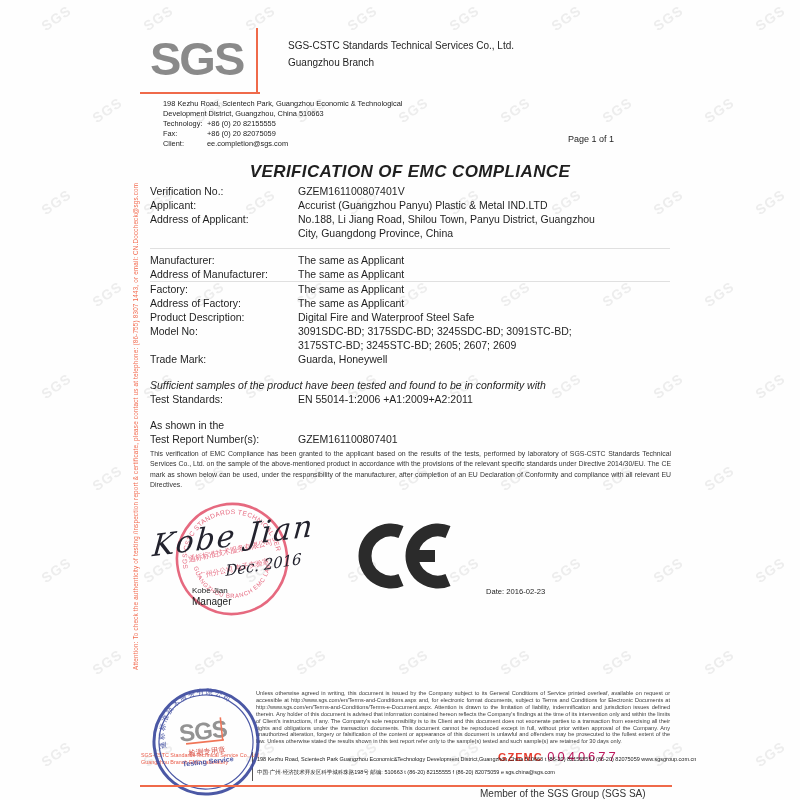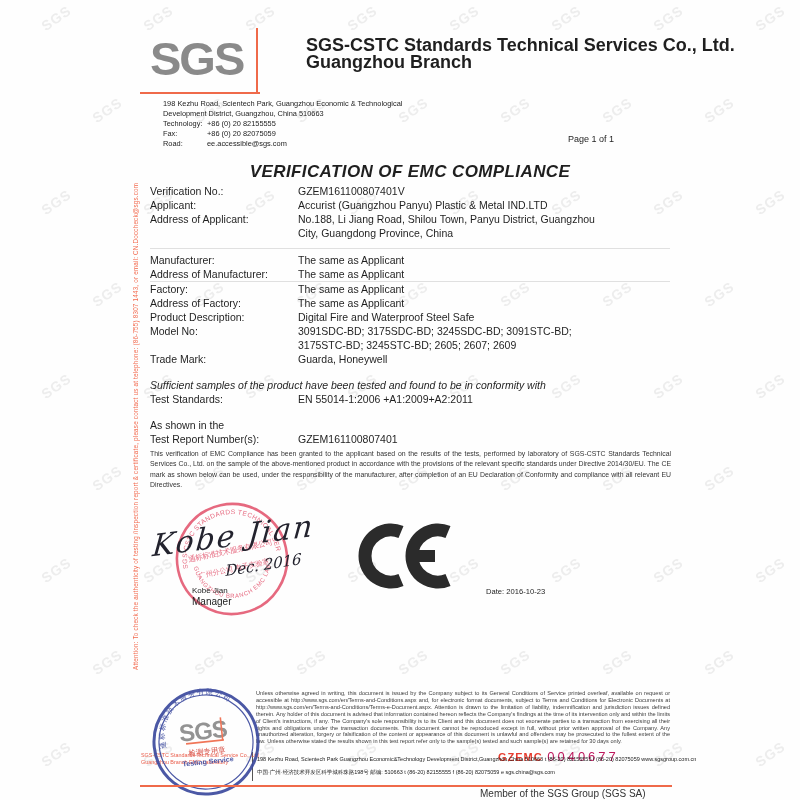--- a/index.html
+++ b/index.html
@@ -12,21 +12,21 @@
   .wm{position:absolute;font-weight:bold;font-size:14px;color:rgba(125,125,125,.13);
       transform:rotate(-35deg);letter-spacing:1px;}
   .content{position:absolute;inset:0;z-index:1;}
 
   
   .logo{position:absolute;left:150px;top:30px;width:110px;height:64px;}
   .logo .sgs{font-weight:bold;font-size:47px;color:#8a8a8a;letter-spacing:-2px;
              font-family:"Liberation Sans",sans-serif;line-height:58px;}
   .logo-hline{position:absolute;left:140px;top:92px;width:120px;height:2px;background:#ef6a4a;}
   .logo-vline{position:absolute;left:256px;top:28px;width:2px;height:66px;background:#ef6a4a;}
-  .company{position:absolute;left:306px;top:37px;font-weight:bold;font-size:18px;line-height:17px;}
+  .company{position:absolute;left:288px;top:37px;font-weight:normal;font-size:10px;line-height:17px;}
   .hq{position:absolute;left:163px;top:99px;font-size:7.4px;line-height:10px;color:#222;}
   .hq .crow{display:flex;}
   .hq .clabel{width:44px;}
   .pagenum{position:absolute;left:568px;top:134px;font-size:9px;}
 
   
   .title{position:absolute;left:150px;top:162px;width:520px;text-align:center;
          font-size:17px;font-weight:bold;font-style:italic;letter-spacing:.4px;}
   .fields{position:absolute;left:150px;top:184px;width:520px;font-size:10.5px;line-height:14px;}
   .frow{display:flex;}
@@ -162,22 +162,22 @@
     <div>
         <div class="crow">
           <span class="clabel">Technology:</span>
           <span>+86 (0) 20 82155555</span>
         </div>
         <div class="crow">
           <span class="clabel">Fax:</span>
           <span>+86 (0) 20 82075059</span>
         </div>
         <div class="crow">
-          <span class="clabel">Road:</span>
-          <span>ee.accessible@sgs.com</span>
+          <span class="clabel">Client:</span>
+          <span>ee.completion@sgs.com</span>
         </div>
       </div>
   </div>
   <div class="pagenum">Page 1 of 1</div>
 
   <div class="title">VERIFICATION OF EMC COMPLIANCE</div>
   <div class="fields">
     <div>
         <div class="frow">
           <span class="flabel">Verification No.:</span>
@@ -291,21 +291,21 @@
   <div class="sig-title">Manager</div>
 
   <svg class="ce" viewBox="0 0 100 68">
     <g stroke="#2b2b2b" stroke-width="13" fill="none">
       <path d="M49,11 A26,26 0 1 0 49,59"></path>
       <path d="M96,11 A26,26 0 1 0 96,59"></path>
       <line x1="61" y1="35" x2="83" y2="35" stroke-width="12"></line>
     </g>
   </svg>
 
-  <div class="datefield">Date: 2016-10-23</div>
+  <div class="datefield">Date: 2016-02-23</div>
 
   <div class="sidenote">Attention: To check the authenticity of testing /inspection report &amp; certificate, please contact us at telephone: (86-755) 8307 1443, or email: CN.Doccheck@sgs.com</div>
 
   <div class="fineprint">Unless otherwise agreed in writing, this document is issued by the Company subject to its General Conditions of Service printed overleaf, available on request or accessible at http://www.sgs.com/en/Terms-and-Conditions.aspx and, for electronic format documents, subject to Terms and Conditions for Electronic Documents at http://www.sgs.com/en/Terms-and-Conditions/Terms-e-Document.aspx. Attention is drawn to the limitation of liability, indemnification and jurisdiction issues defined therein. Any holder of this document is advised that information contained hereon reflects the Company's findings at the time of its intervention only and within the limits of Client's instructions, if any. The Company's sole responsibility is to its Client and this document does not exonerate parties to a transaction from exercising all their rights and obligations under the transaction documents. This document cannot be reproduced except in full, without prior written approval of the Company. Any unauthorized alteration, forgery or falsification of the content or appearance of this document is unlawful and offenders may be prosecuted to the fullest extent of the law. Unless otherwise stated the results shown in this test report refer only to the sample(s) tested and such sample(s) are retained for 30 days only.</div>
 
   <div class="gzemc">
     <span class="code">GZEMC</span>
     <span class="num">0040677</span>
   </div>
 

